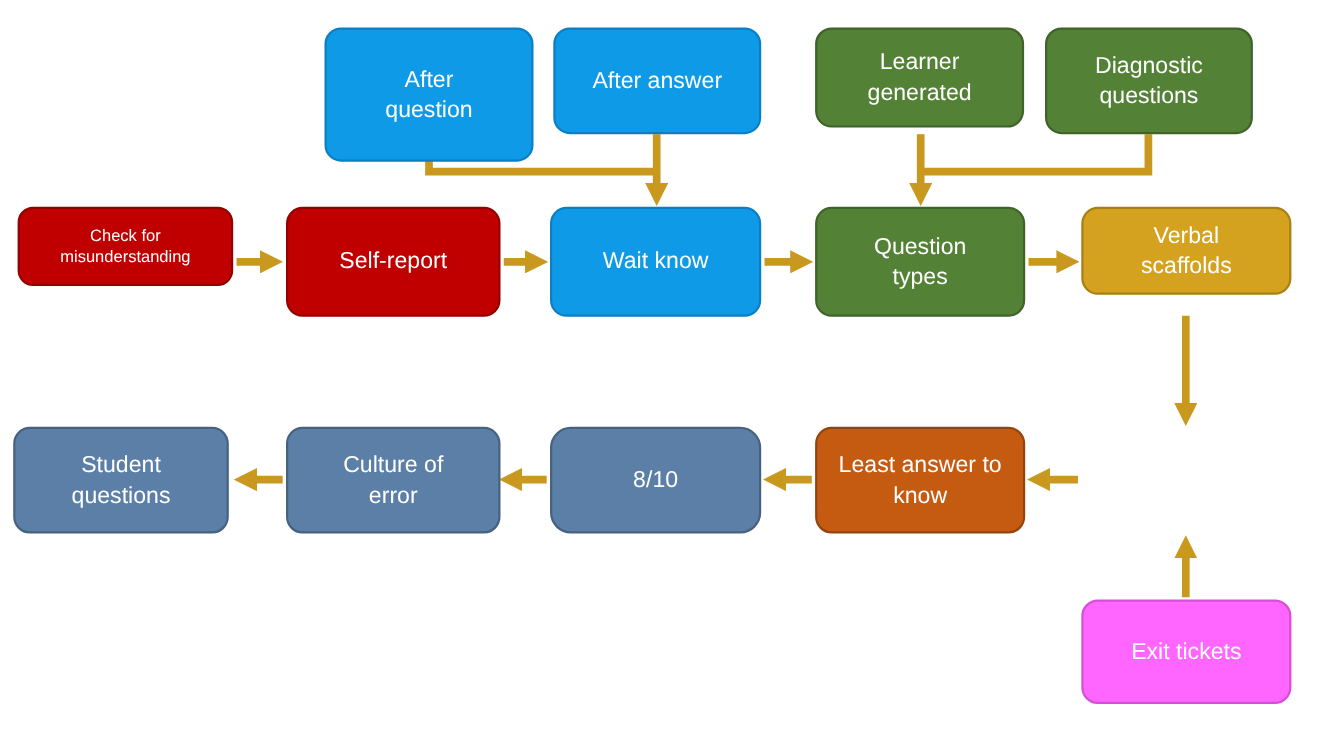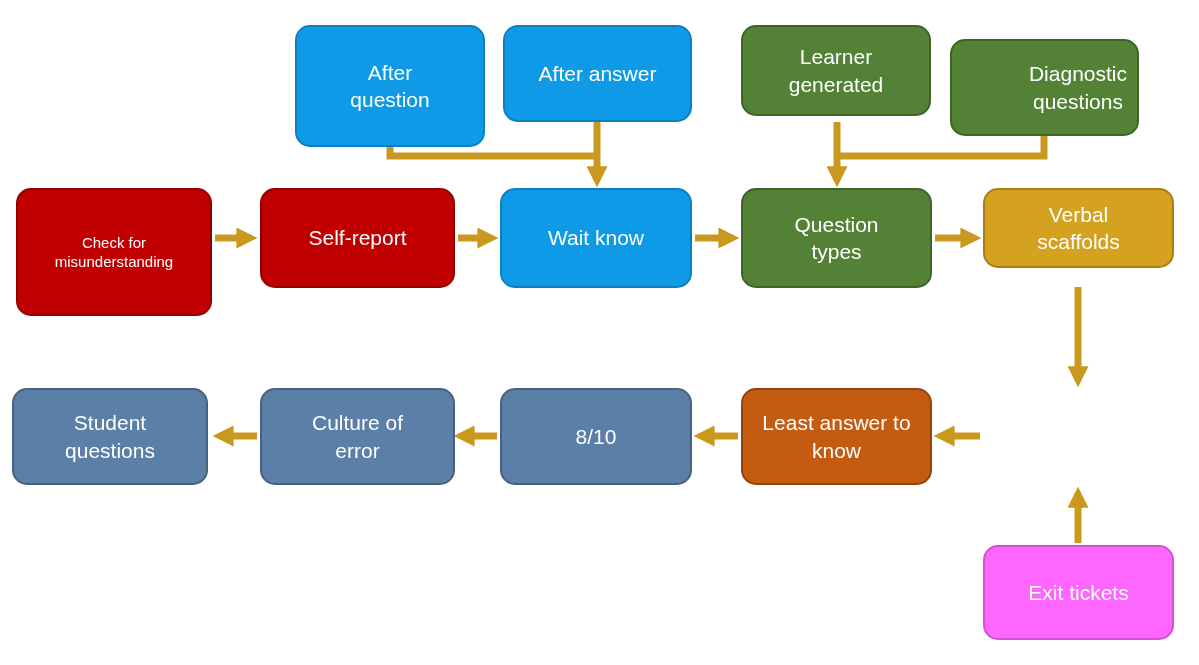--- a/index.html
+++ b/index.html
@@ -88,26 +88,26 @@
     <span class="lbl">After
 question</span>
   </div>
   <div class="node c-blue" style="left:503px; top:25px; width:189px; height:97px;">
     <span class="lbl">After answer</span>
   </div>
   <div class="node c-green" style="left:741px; top:25px; width:190px; height:91px;">
     <span class="lbl">Learner
 generated</span>
   </div>
-  <div class="node c-green" style="left:950px; top:39px; width:189px; height:97px;justify-content:flex-end;">
+  <div class="node c-green" style="left:950px; top:25px; width:189px; height:97px;">
     <span class="lbl">Diagnostic
 questions</span>
   </div>
 
-  <div class="node c-red small" style="left:16px; top:188px; width:196px; height:128px;">
+  <div class="node c-red small" style="left:16px; top:188px; width:196px; height:72px;border-radius:14px;">
     <span class="lbl">Check for
 misunderstanding</span>
   </div>
   <div class="node c-red" style="left:260px; top:188px; width:195px; height:100px;">
     <span class="lbl">Self-report</span>
   </div>
   <div class="node c-blue" style="left:500px; top:188px; width:192px; height:100px;">
     <span class="lbl">Wait know</span>
   </div>
   <div class="node c-green" style="left:741px; top:188px; width:191px; height:100px;">
@@ -120,21 +120,21 @@
   </div>
 
   <div class="node c-steel" style="left:12px; top:388px; width:196px; height:97px;align-items:center;">
     <span class="lbl">Student
 questions</span>
   </div>
   <div class="node c-steel" style="left:260px; top:388px; width:195px; height:97px;">
     <span class="lbl">Culture of
 error</span>
   </div>
-  <div class="node c-steel" style="left:500px; top:388px; width:192px; height:97px;">
+  <div class="node c-steel" style="left:500px; top:388px; width:192px; height:97px;border-radius:19px;">
     <span class="lbl">8/10</span>
   </div>
   <div class="node c-orange" style="left:741px; top:388px; width:191px; height:97px;">
     <span class="lbl">Least answer to
 know</span>
   </div>
 
   <div class="node c-magenta" style="left:983px; top:545px; width:191px; height:95px;">
     <span class="lbl">Exit tickets</span>
   </div>

